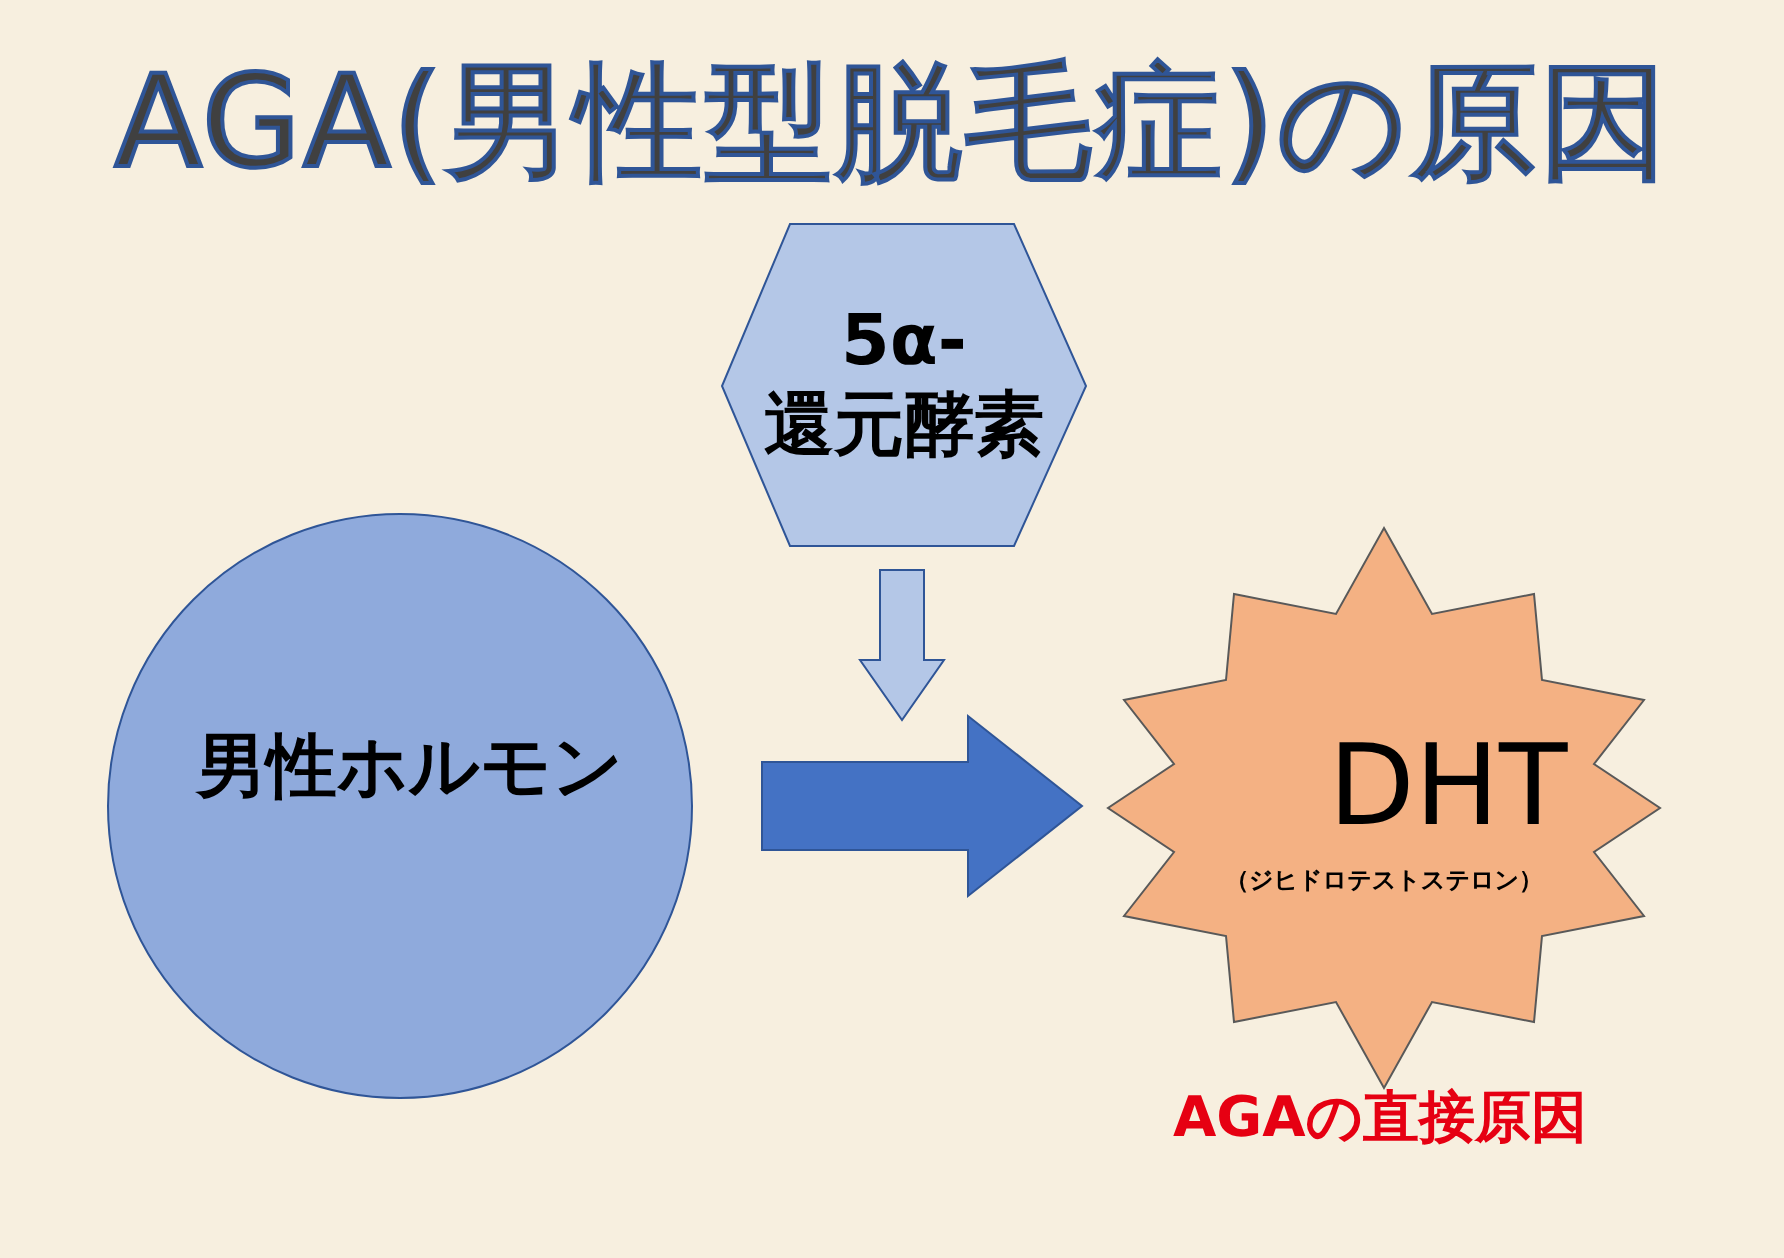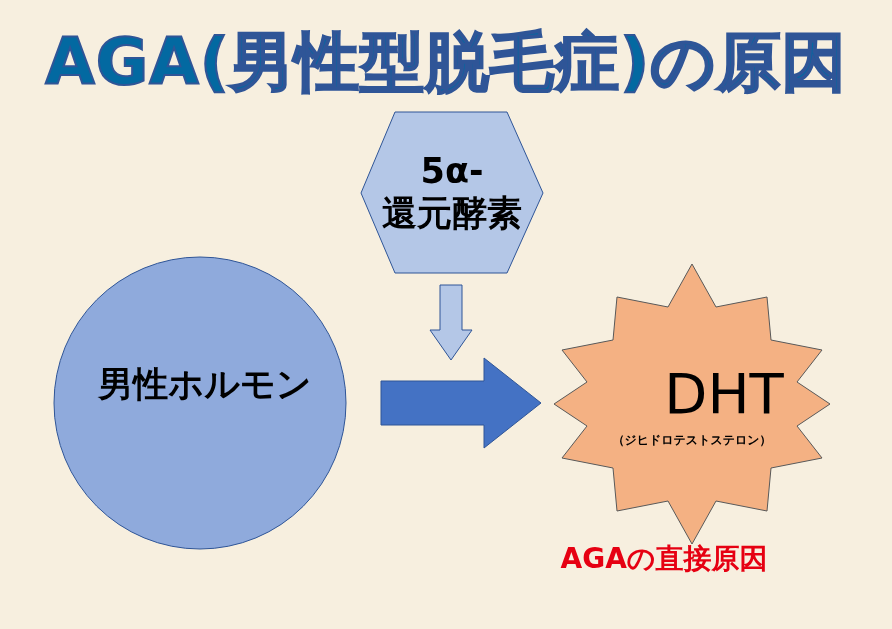--- a/index.html
+++ b/index.html
@@ -1,26 +1,26 @@
 <!DOCTYPE html>
 <html><head>
 <meta charset="utf-8">
 <style>
   html,body{margin:0;padding:0;}
   body{width:892px;height:629px;background:#f7efdf;position:relative;overflow:hidden;font-family:"DejaVu Sans","Liberation Sans",sans-serif;}
-  .title{position:absolute;left:0;top:22px;width:892px;text-align:center;font-size:64px;font-weight:bold;letter-spacing:1px;
-    color:#0369a1;-webkit-text-stroke:2px #2f5597;line-height:80px;}
+  .title{position:absolute;left:0;top:22px;width:892px;text-align:center;font-size:64px;font-weight:normal;letter-spacing:1px;
+    color:#404040;-webkit-text-stroke:2px #2f5597;line-height:80px;}
   svg.canvas{position:absolute;left:0;top:0;}
   .lbl{position:absolute;text-align:center;color:#000;font-weight:bold;}
   .enzyme{left:372px;top:150px;width:160px;font-size:35px;line-height:42px;}
   .hormone{left:60px;top:360px;width:290px;font-size:35px;line-height:48px;text-align:center;}
   .hormone .sub{font-size:22px;line-height:28px;display:block;}
   .dht{left:624px;top:362px;width:200px;font-size:56px;font-weight:normal;line-height:64px;}
   .dht-sub{left:592px;top:430px;width:200px;font-size:12px;line-height:20px;}
-  .cause{left:534px;top:537px;width:260px;font-size:28px;color:#e60012;line-height:44px;}
+  .cause{left:560px;top:537px;width:260px;font-size:28px;color:#e60012;line-height:44px;}
 </style>
 </head>
 <body>
 
 <div class="title">AGA(男性型脱毛症)の原因</div>
 
 <svg class="canvas" width="892" height="629" viewBox="0 0 892 629">
 
   <polygon points="395,112 507,112 543,193 507,273 395,273 361,193" fill="#b4c7e7" stroke="#2f5597" stroke-width="1"></polygon>
 

